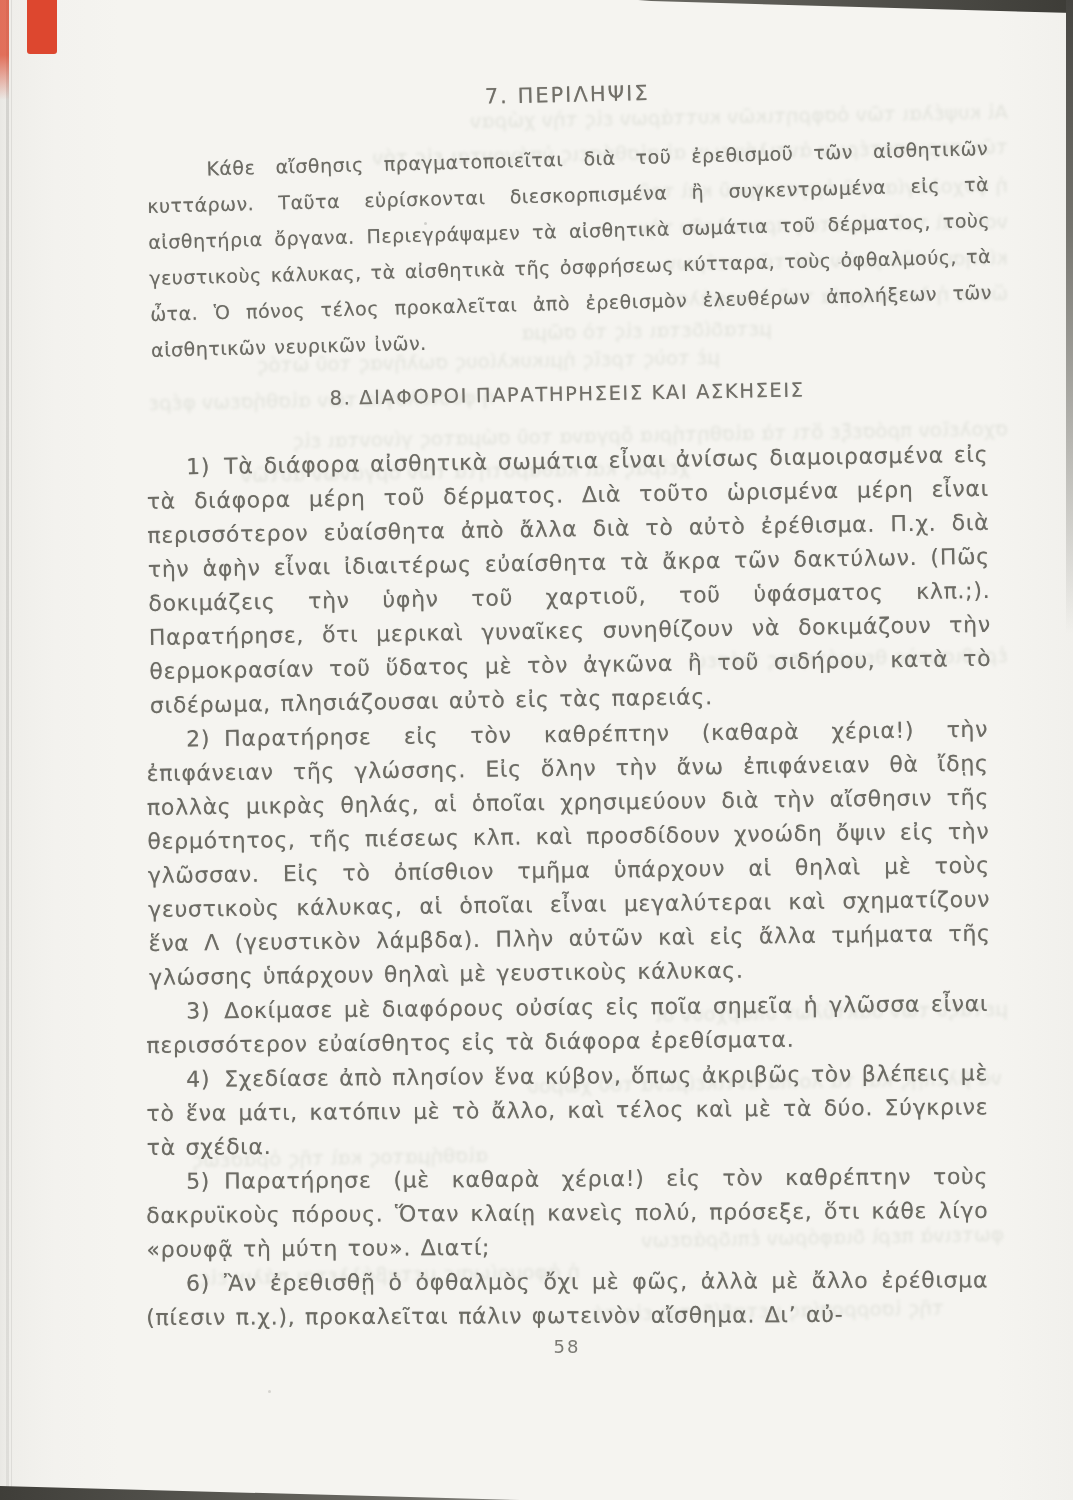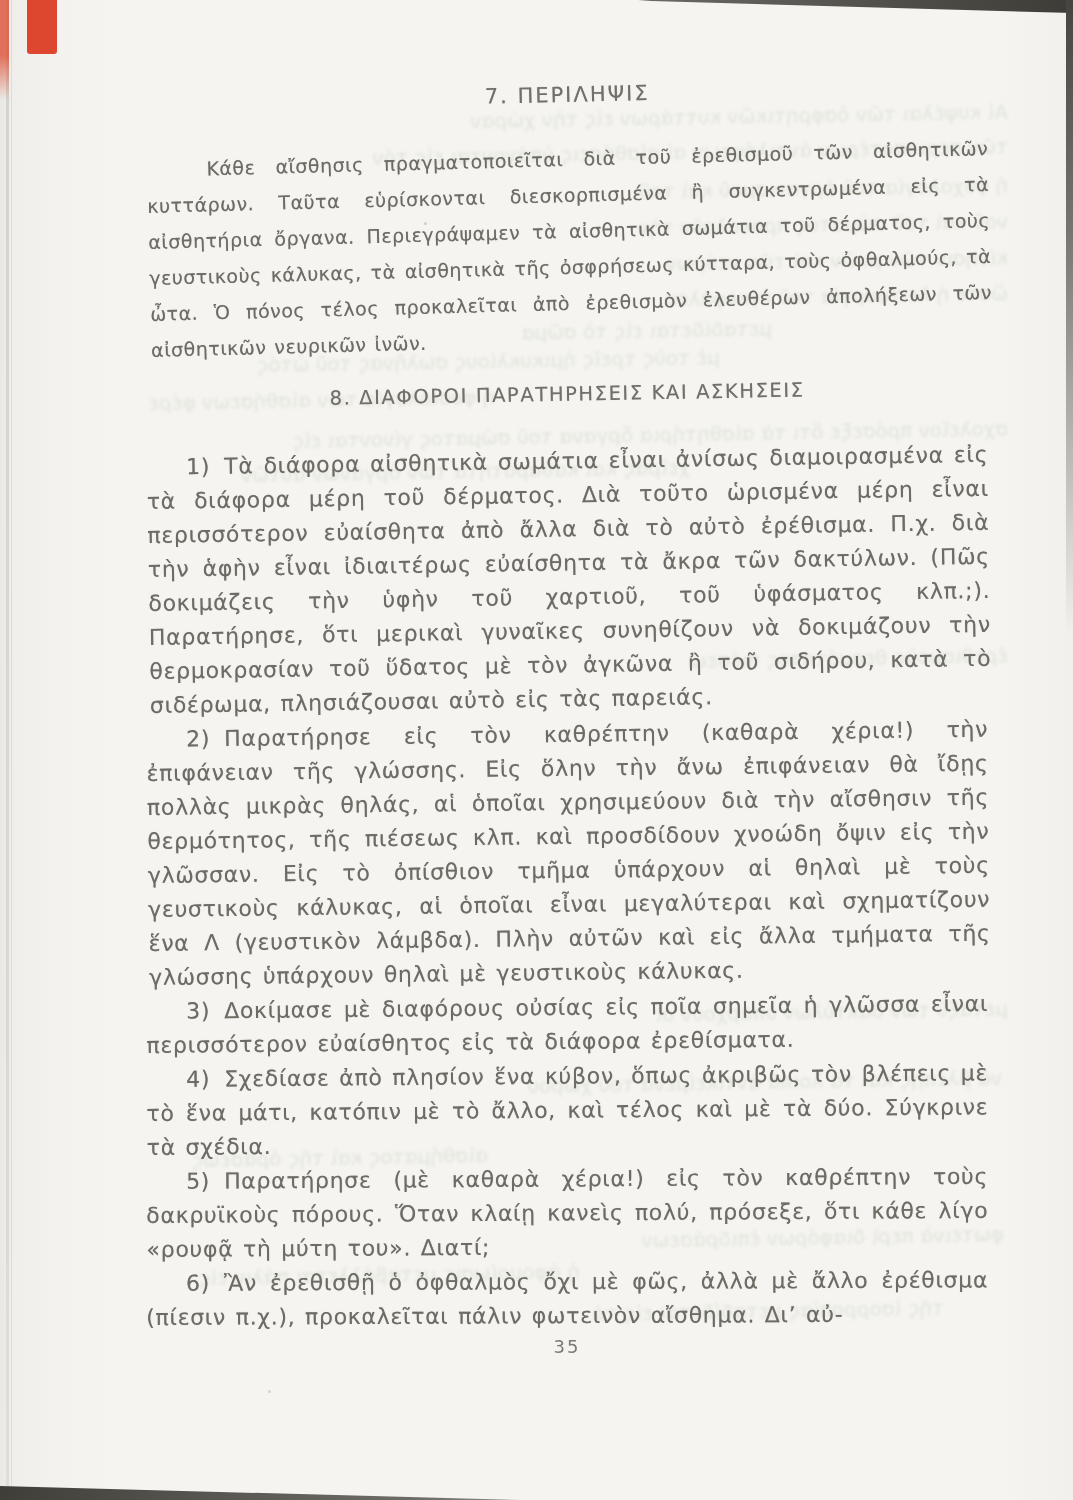--- a/index.html
+++ b/index.html
@@ -183,15 +183,15 @@
 
     <p class="item i3"><span class="num">3)</span><span>Δοκίμασε μὲ διαφόρους οὐσίας εἰς ποῖα σημεῖα ἡ γλῶσσα εἶναι περισσότερον εὐαίσθητος εἰς τὰ διάφορα ἐρεθίσματα.</span></p>
 
     <p class="item i4"><span class="num">4)</span><span>Σχεδίασε ἀπὸ πλησίον ἕνα κύβον, ὅπως ἀκριβῶς τὸν βλέπεις μὲ τὸ ἕνα μάτι, κατόπιν μὲ τὸ ἄλλο, καὶ τέλος καὶ μὲ τὰ δύο. Σύγκρινε τὰ σχέδια.</span></p>
 
     <p class="item i5"><span class="num">5)</span><span>Παρατήρησε (μὲ καθαρὰ χέρια!) εἰς τὸν καθρέπτην τοὺς δακρυϊκοὺς πόρους. Ὅταν κλαίῃ κανεὶς πολύ, πρόσεξε, ὅτι κάθε λίγο «ρουφᾷ τὴ μύτη του». Διατί;</span></p>
 
     <p class="item i6"><span class="num">6)</span><span>Ἂν ἐρεθισθῇ ὁ ὀφθαλμὸς ὄχι μὲ φῶς, ἀλλὰ μὲ ἄλλο ἐρέθισμα (πίεσιν π.χ.), προκαλεῖται πάλιν φωτεινὸν αἴσθημα. Δι’ αὐ-</span></p>
   </main>
 
-  <div class="page-number">35</div>
+  <div class="page-number">58</div>
 
 </div>
 
 </body></html>

